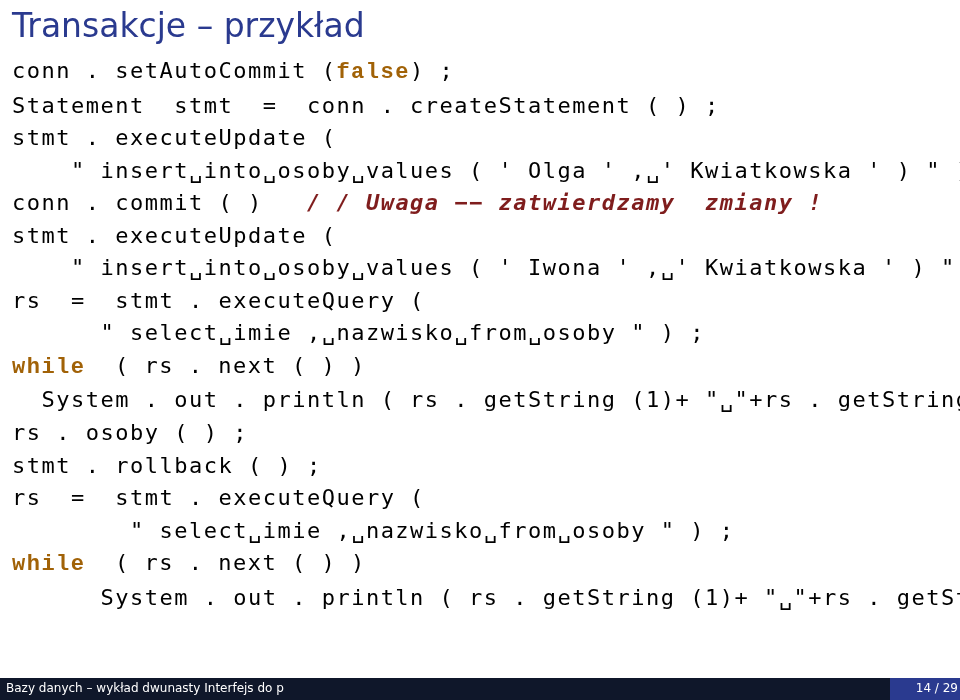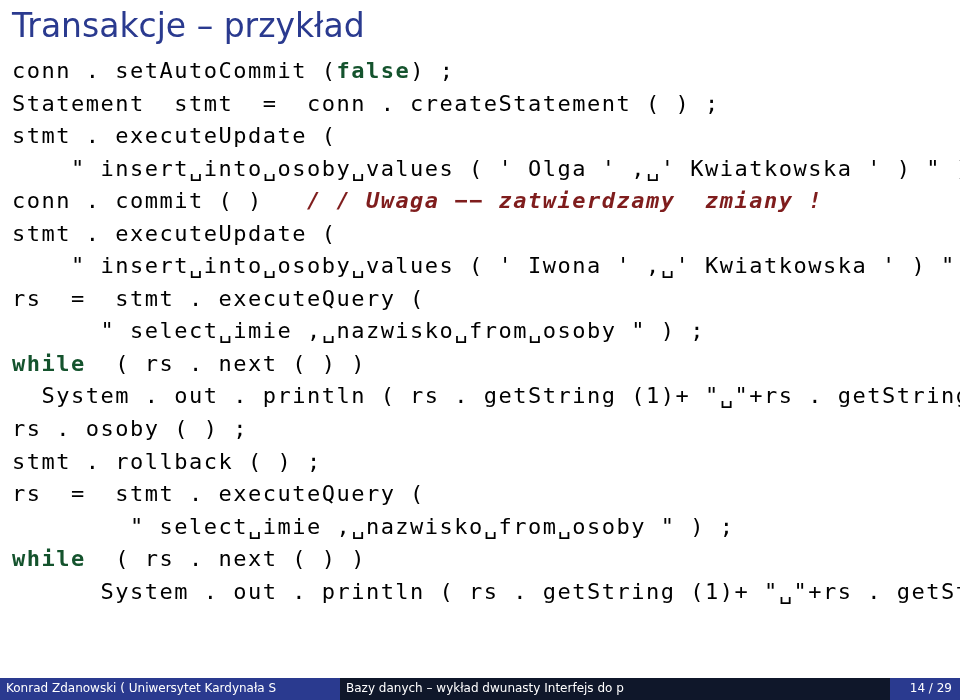--- a/index.html
+++ b/index.html
@@ -26,21 +26,21 @@
   }
   .code {
     font-family: "DejaVu Sans Mono", "Liberation Mono", Menlo, Consolas, monospace;
     font-size: 22px;
     letter-spacing: 1.5px;
     line-height: 1.48;
     color: #000000;
     padding: 0 0 0 12px;
     white-space: pre;
   }
-  .kw { color: #14532d; font-weight: bold; }
+  .kw { color: #a16207; font-weight: bold; font-family: Liberation Mono, monospace; }
   .cm { color: #7f1d1d; font-style: italic; font-weight: bold; }
   .footer {
     position: absolute;
     left: 0;
     bottom: 0;
     height: 22px;
     width: 100%;
     display: flex;
     font-size: 12px;
     color: #ffffff;
@@ -57,21 +57,21 @@
     background: #0f172a;
     flex: 1 1 auto;
     padding: 3px 6px;
     box-sizing: border-box;
     overflow: hidden;
     white-space: nowrap;
   }
   .footer .right {
     background: #2a3a8f;
     flex: 0 0 70px;
-    padding: 3px 8px;
+    padding: 3px 2px;
     box-sizing: border-box;
     text-align: right;
     white-space: nowrap;
   }
 </style>
 </head>
 <body>
 
 <div class="slide">
 
@@ -89,18 +89,17 @@
 <span><span class="kw">while</span><span>  ( rs . next ( ) )</span></span>
 <span>  System . out . println ( rs . getString (1)+ "␣"+rs . getString (2</span>
 <span>rs . osoby ( ) ;</span>
 <span>stmt . rollback ( ) ;</span>
 <span>rs  =  stmt . executeQuery (</span>
 <span>        " select␣imie ,␣nazwisko␣from␣osoby " ) ;</span>
 <span><span class="kw">while</span><span>  ( rs . next ( ) )</span></span>
 <span>      System . out . println ( rs . getString (1)+ "␣"+rs . getStrin</span></div>
 
   <div class="footer">
-    <div class="left">Konrad Zdanowski ( Uniwersytet Kardynała S</div>
     <div class="mid">Bazy danych – wykład dwunasty Interfejs do p</div>
     <div class="right">14 / 29</div>
   </div>
 
 </div>
 
 </body></html>

